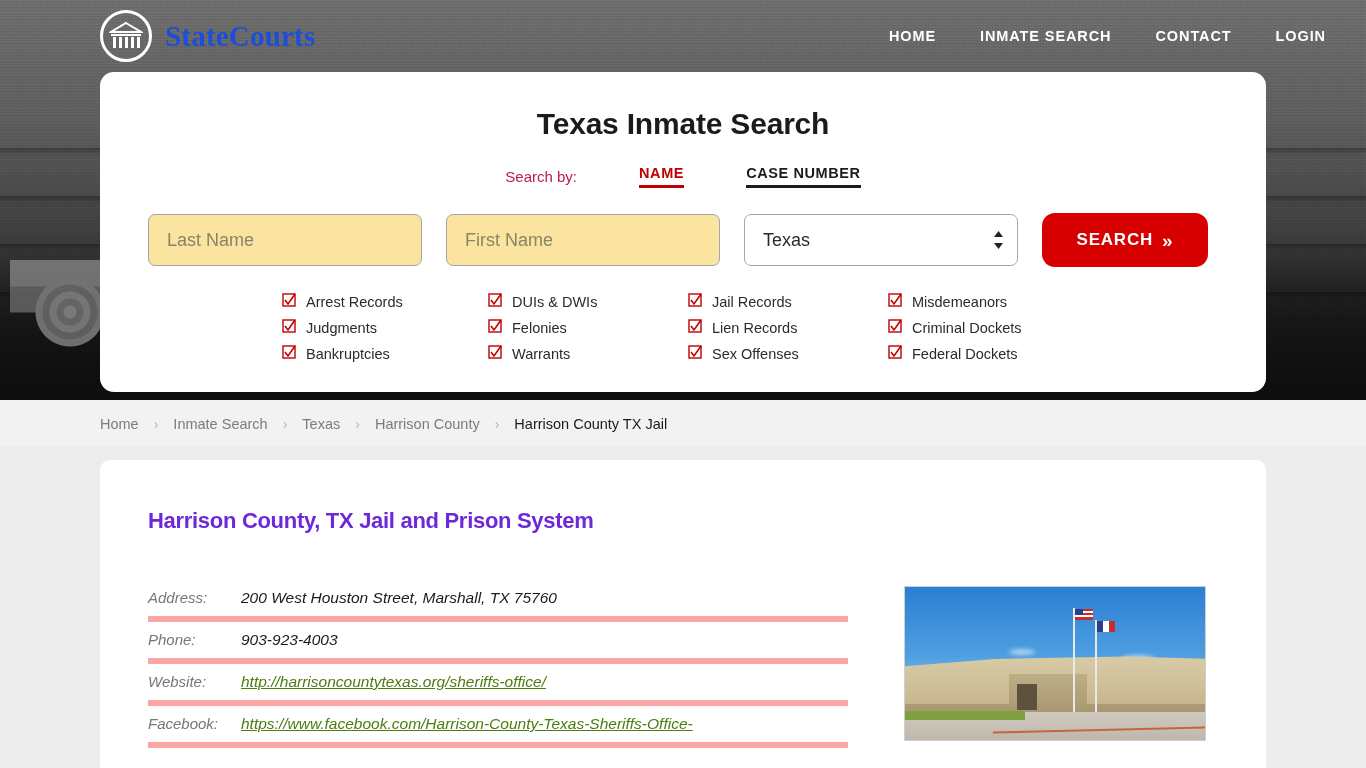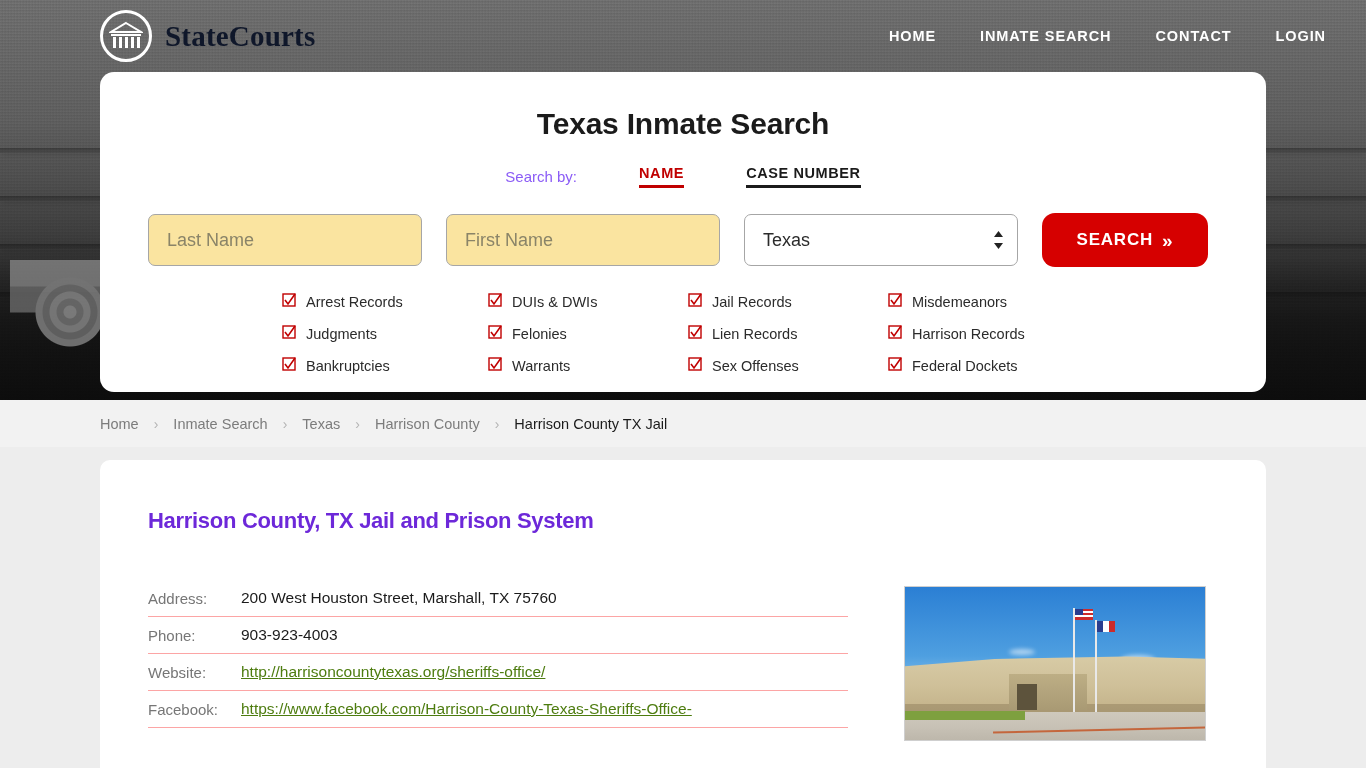--- a/index.html
+++ b/index.html
@@ -95,21 +95,21 @@
     border: 3px solid #fff;
     border-radius: 50%;
     position: relative;
     flex: none;
   }
   .brand-mark svg { position: absolute; left: 50%; top: 50%; transform: translate(-50%,-50%); }
   .brand-name {
     font-family: "Liberation Serif", serif;
     font-size: 29px;
     font-weight: 700;
-    color: #0f172a;
+    color: #1d4ed8;
     letter-spacing: .2px;
   }
   .nav {
     margin-left: auto;
     display: flex;
     align-items: center;
     gap: 44px;
   }
   .nav-item {
     color: #fff;
@@ -142,21 +142,21 @@
   }
   .searchby-row {
     display: flex;
     align-items: center;
     justify-content: center;
     gap: 0;
     margin-top: 24px;
   }
   .searchby-label {
     font-size: 15px;
-    color: #8b5cf6;
+    color: #be185d;
     margin-right: 62px;
   }
   .tab {
     font-size: 14.5px;
     font-weight: 700;
     letter-spacing: .6px;
     padding-bottom: 7px;
     cursor: pointer;
     position: relative;
   }
@@ -230,21 +230,21 @@
     display: flex;
     align-items: center;
     justify-content: center;
     gap: 9px;
   }
   .chev { font-size: 19px; line-height: 1; }
 
   .checks {
     display: grid;
     grid-template-columns: 206px 200px 200px 200px;
-    row-gap: 15px;
+    row-gap: 9px;
     margin: 26px 0 0 134px;
   }
   .check {
     display: flex;
     align-items: center;
     gap: 10px;
     font-size: 14.5px;
     color: #2b2b2b;
     cursor: pointer;
   }
@@ -293,23 +293,24 @@
     letter-spacing: -.3px;
   }
   .info-wrap {
     display: flex;
     margin-top: 52px;
     gap: 56px;
   }
   .info-table { width: 700px; flex: none; }
   .info-row {
     display: flex;
-    align-items: center;
-    border-bottom: 1px solid #fca5a5;
+    align-items: flex-start;
+    border-bottom: 6px solid #fca5a5;
     padding: 9px 0;
+    font-style: italic;
   }
   .info-row:first-child { padding-top: 3px; }
   .info-label {
     width: 93px;
     flex: none;
     font-size: 15px;
     color: #767676;
   }
   .info-value {
     font-size: 15.5px;
@@ -526,21 +527,21 @@
       </span>
       <span>Lien Records</span>
     </label>
     <label class="check">
       <span class="cbox">
         <svg width="14" height="14" viewBox="0 0 14 14">
             <rect x="1" y="1" width="12" height="12" fill="none" stroke="#c00000" stroke-width="1.4"></rect>
             <path d="M3 7 L6 11 L13 1" fill="none" stroke="#c00000" stroke-width="1.6"></path>
           </svg>
       </span>
-      <span>Harrison Records</span>
+      <span>Criminal Dockets</span>
     </label>
 
     <label class="check">
       <span class="cbox">
         <svg width="14" height="14" viewBox="0 0 14 14">
             <rect x="1" y="1" width="12" height="12" fill="none" stroke="#c00000" stroke-width="1.4"></rect>
             <path d="M3 7 L6 11 L13 1" fill="none" stroke="#c00000" stroke-width="1.6"></path>
           </svg>
       </span>
       <span>Bankruptcies</span>

